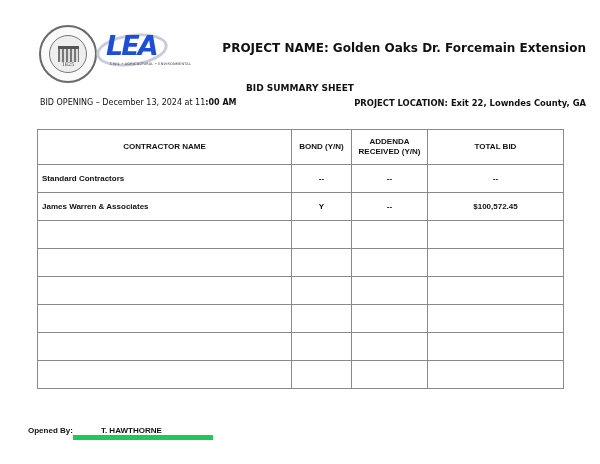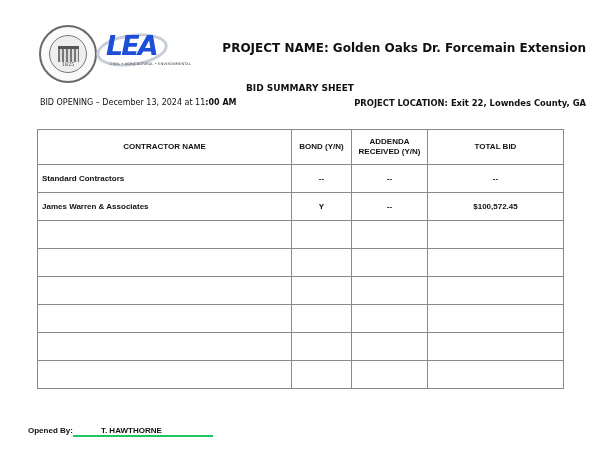--- a/index.html
+++ b/index.html
@@ -71,21 +71,21 @@
     table.bids td.name { text-align: left; padding-left: 4px; }
     table.bids td.ctr { text-align: center; }
     table.bids td.bid { text-align: center; }
     col.c1 { width: 254px; } col.c2 { width: 60px; } col.c3 { width: 76px; } col.c4 { width: 136px; }
 
     .opened {
       left: 28px; top: 426px; font-size: 8px; font-weight: bold; white-space: nowrap;
       font-family: "Liberation Sans", sans-serif;
     }
     .opened .line {
-      display: inline-block; width: 140px; border-bottom: 2px solid #22c55e; padding-left: 28px;
+      display: inline-block; width: 140px; border-bottom: 5px solid #22c55e; padding-left: 28px;
       box-sizing: border-box;
     }
   </style>
 </head>
 <body>
 
 <div class="abs seal">
   <div class="inner">
     <div class="bldg"></div>
     <div class="yr">1825</div>

